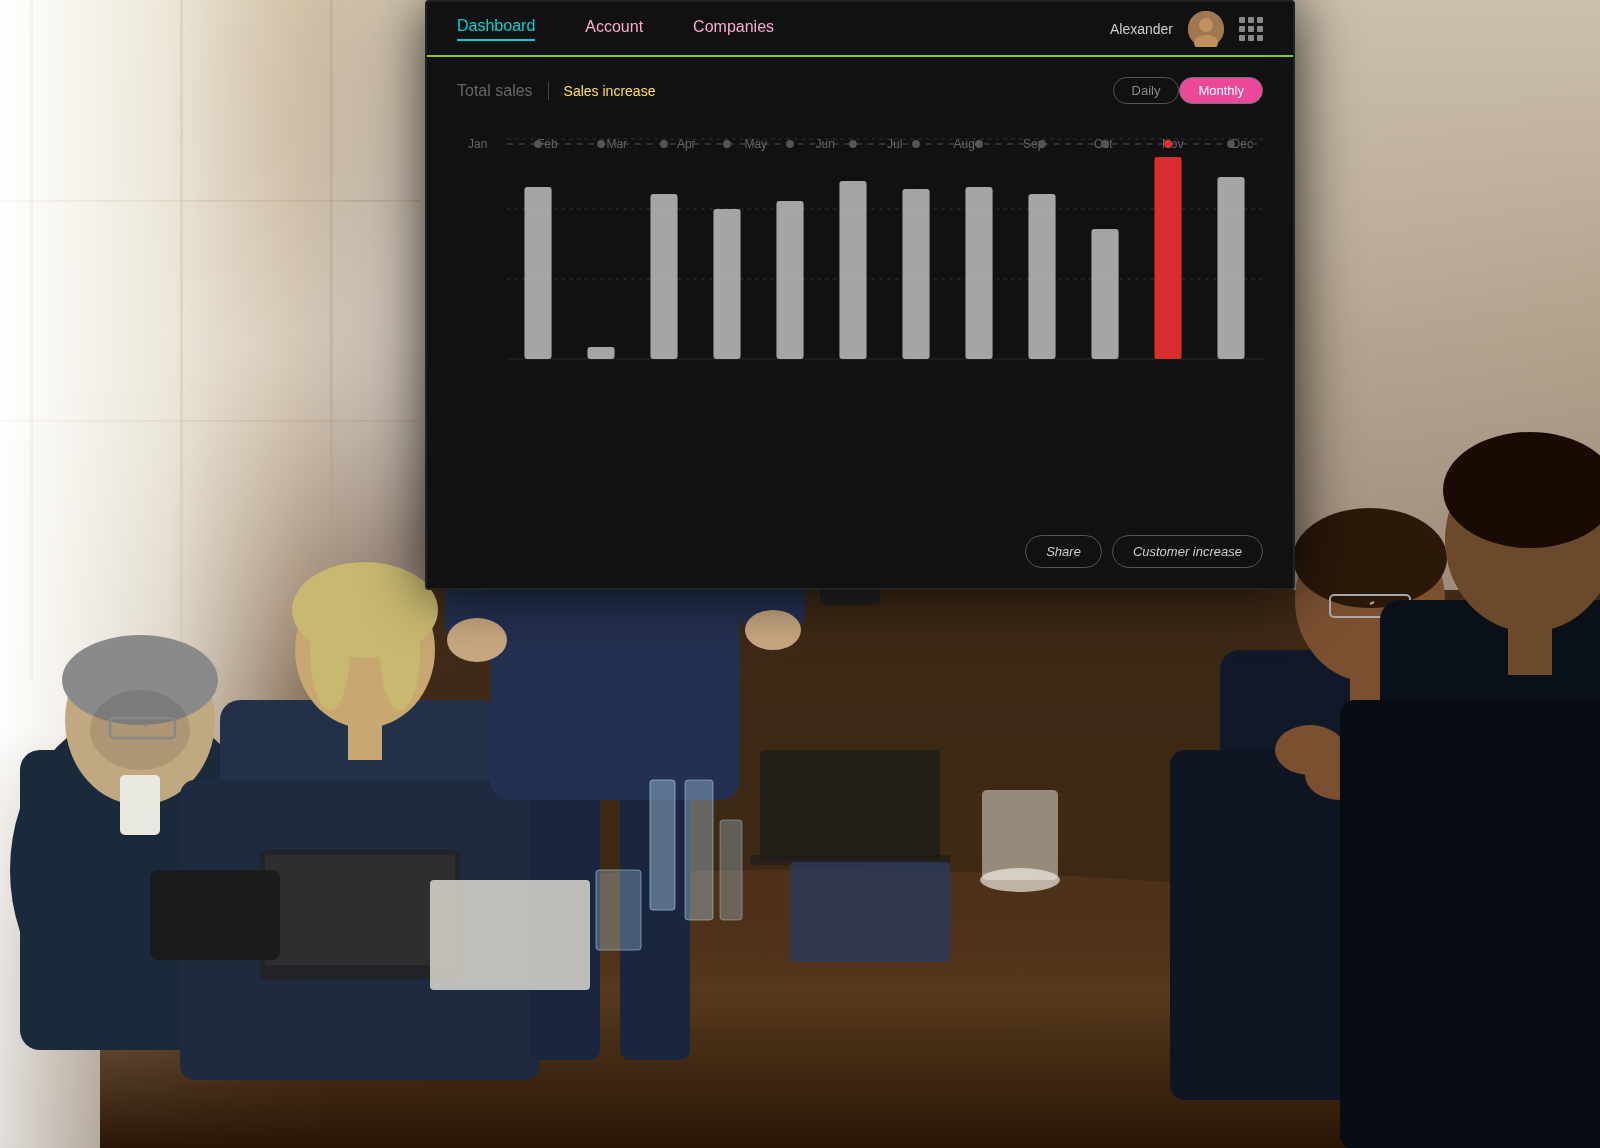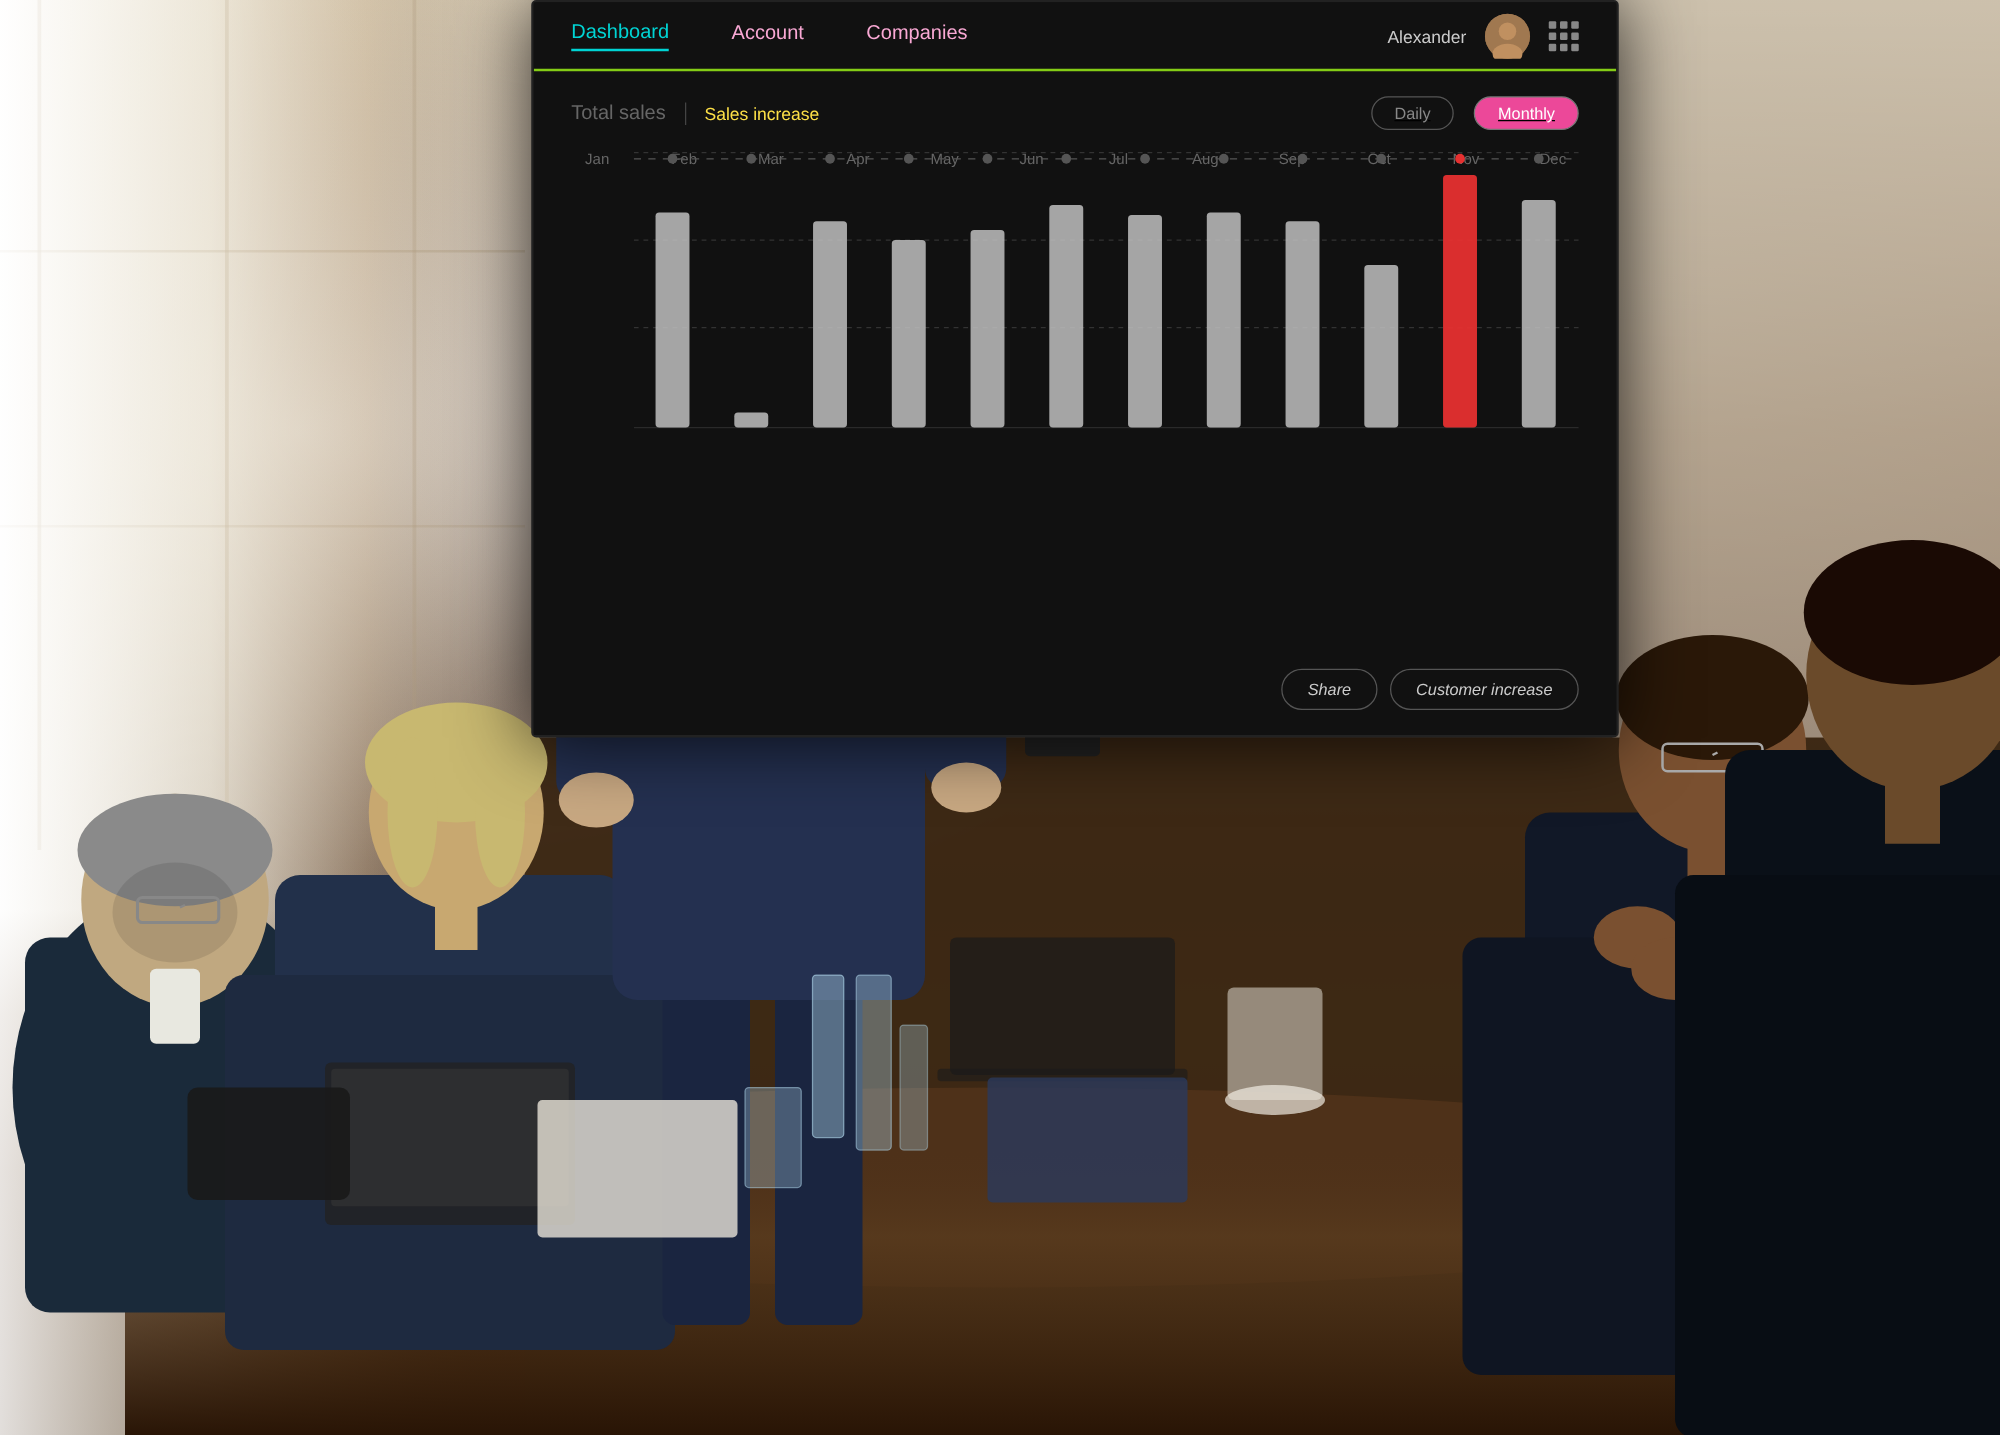--- a/index.html
+++ b/index.html
@@ -143,21 +143,21 @@
       width: 100%;
       height: calc(100% - 55px);
       padding: 20px 30px;
     }
 
     
     .chart-header {
       display: flex;
       align-items: center;
       justify-content: space-between;
-      margin-bottom: 8px;
+      margin-bottom: 25px;
     }
 
     .chart-title-group {
       display: flex;
       align-items: center;
       gap: 0;
     }
 
     .chart-title {
       font-size: 16px;
@@ -167,22 +167,21 @@
     }
 
     .chart-subtitle {
       font-size: 14px;
       color: #fde047;
       padding-left: 15px;
     }
 
     .chart-toggle {
       display: flex;
-      gap: 16px;
-      text-decoration: underline;
+      gap: 0;
     }
 
     .toggle-btn {
       padding: 5px 18px;
       font-size: 13px;
       border-radius: 20px;
       cursor: pointer;
       border: 1px solid #555;
     }
 

